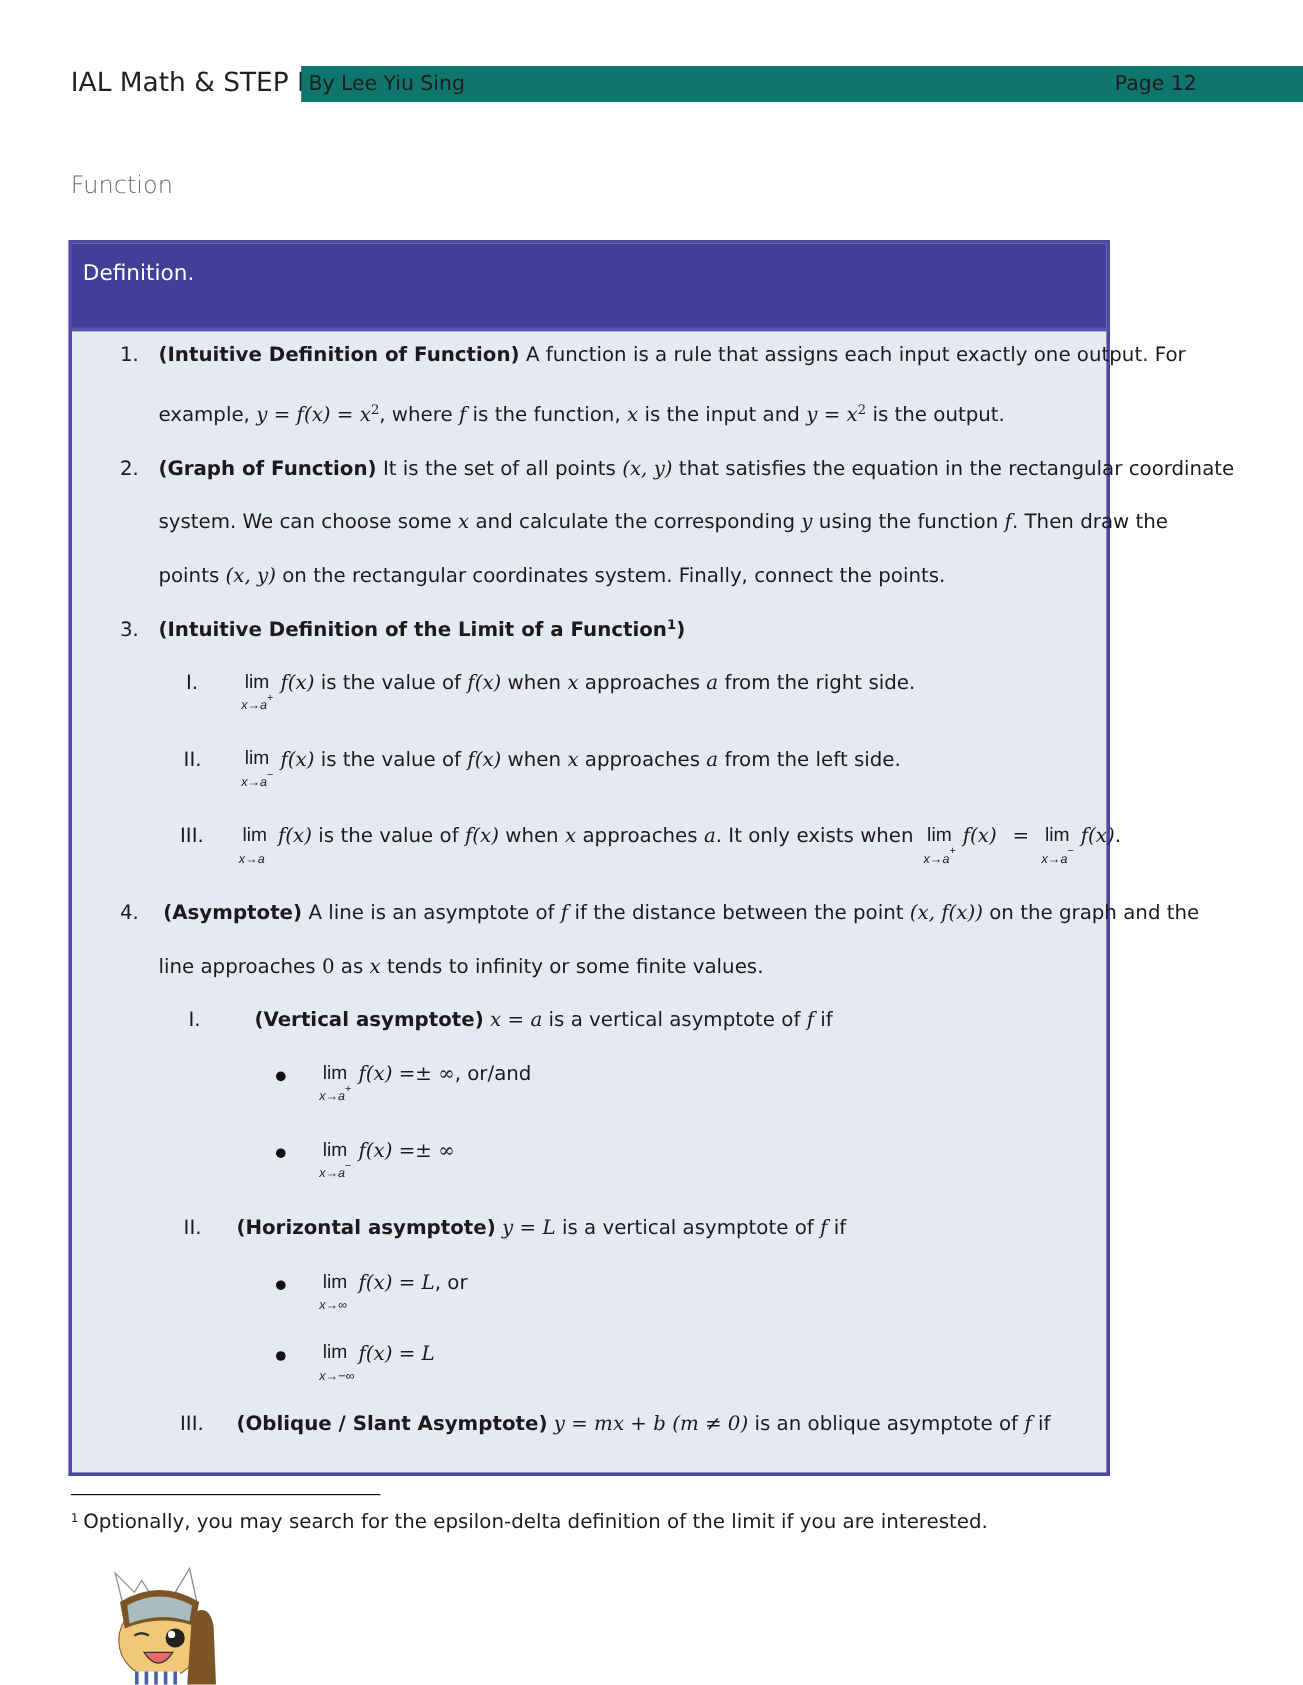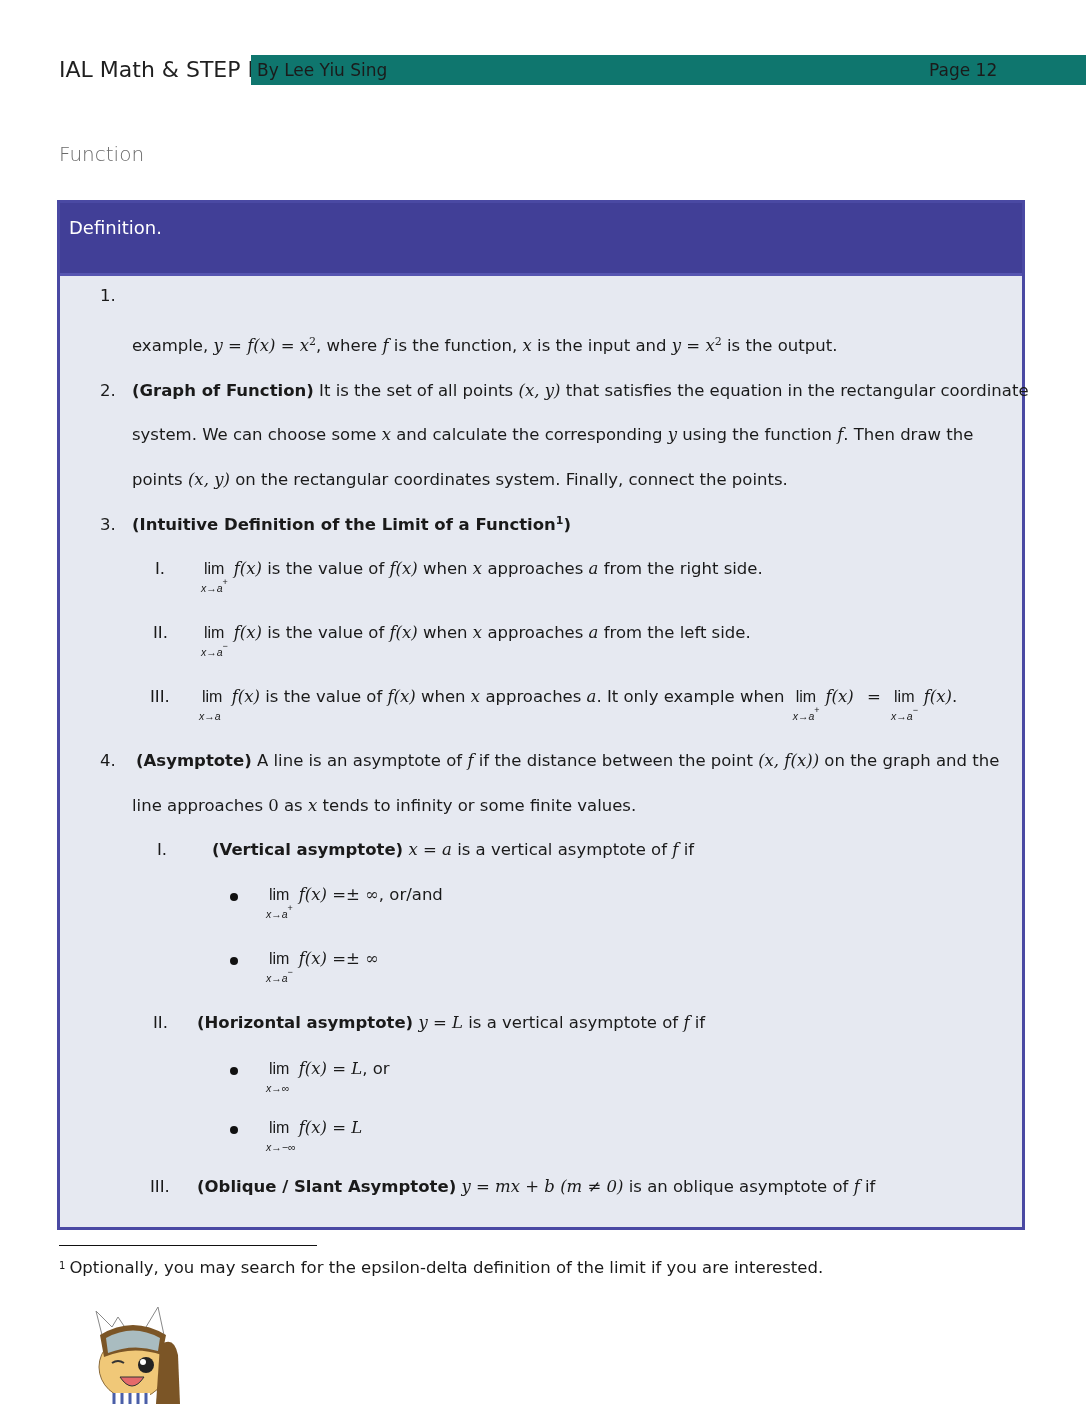--- a/index.html
+++ b/index.html
@@ -22,21 +22,21 @@
   .hdr-author { position: absolute; left: 6px; top: 4px; font-size: 17px; line-height: 22px; }
   .hdr-page { position: absolute; left: 678px; top: 4px; font-size: 17px; line-height: 22px; }
 
   .section-title {
     position: absolute; left: 59px; top: 142px; font-size: 20px; color: #6a6a6a;
     font-weight: 300;
   }
 
   
   .defbox {
-    position: absolute; left: 57px; top: 200px; width: 968px; height: 1030px;
+    position: absolute; left: 57px; top: 200px; width: 868px; height: 1030px;
     box-sizing: border-box; border: 3px solid #4a49a3; background: #e6e9f1;
   }
   .defhead {
     position: absolute; left: 0; top: 0; right: 0; height: 70px;
     background: #413f97; border-bottom: 3px solid #5655b0;
   }
   .defhead-title {
     position: absolute; left: 9px; top: 14px; color: #ffffff; font-size: 18px;
   }
 
@@ -77,20 +77,24 @@
 </div>
 
 <div class="section-title">Function</div>
 
 <div class="defbox">
   <div class="defhead">
     <span class="defhead-title">Definition.</span>
   </div>
 
   <span class="num" style="left:40px;top:82px;">1.</span>
+  <div class="ln" style="left:72px;top:82px;">
+    <b>(Intuitive Definition of Function)</b>
+    <span>A function is a rule that assigns each input exactly one output. For</span>
+  </div>
   <div class="ln" style="left:72px;top:132px;">
     <span>example,</span>
     <span class="math">y = f(x) = x</span><sup class="s mathup">2</sup><span>, where</span>
     <span class="math">f</span>
     <span>is the function,</span>
     <span class="math">x</span>
     <span>is the input and</span>
     <span class="math">y = x</span><sup class="s mathup">2</sup>
     <span>is the output.</span>
   </div>
@@ -149,21 +153,21 @@
 
   <span class="num" style="left:90px;top:483px;">III.</span>
   <div class="ln" style="left:142px;top:483px;">
     <span class="lim"><span class="l">lim</span><span class="sub"><span>x→a</span></span></span>
     <span class="math">f(x)</span>
     <span>is the value of</span>
     <span class="math">f(x)</span>
     <span>when</span>
     <span class="math">x</span>
     <span>approaches</span>
-    <span class="math">a</span><span>. It only example when</span>
+    <span class="math">a</span><span>. It only exists when</span>
     <span class="lim" style="margin-left:6px;"><span class="l">lim</span><span class="sub"><span>x→a</span><span class="sg">+</span></span></span>
     <span class="math">f(x)</span>
     <span class="mathup" style="margin:0 8px;">=</span>
     <span class="lim"><span class="l">lim</span><span class="sub"><span>x→a</span><span class="sg">−</span></span></span>
     <span class="math">f(x)</span><span>.</span>
   </div>
 
   <span class="num" style="left:40px;top:547px;">4.</span>
   <div class="ln" style="left:76px;top:547px;">
     <b>(Asymptote)</b>

